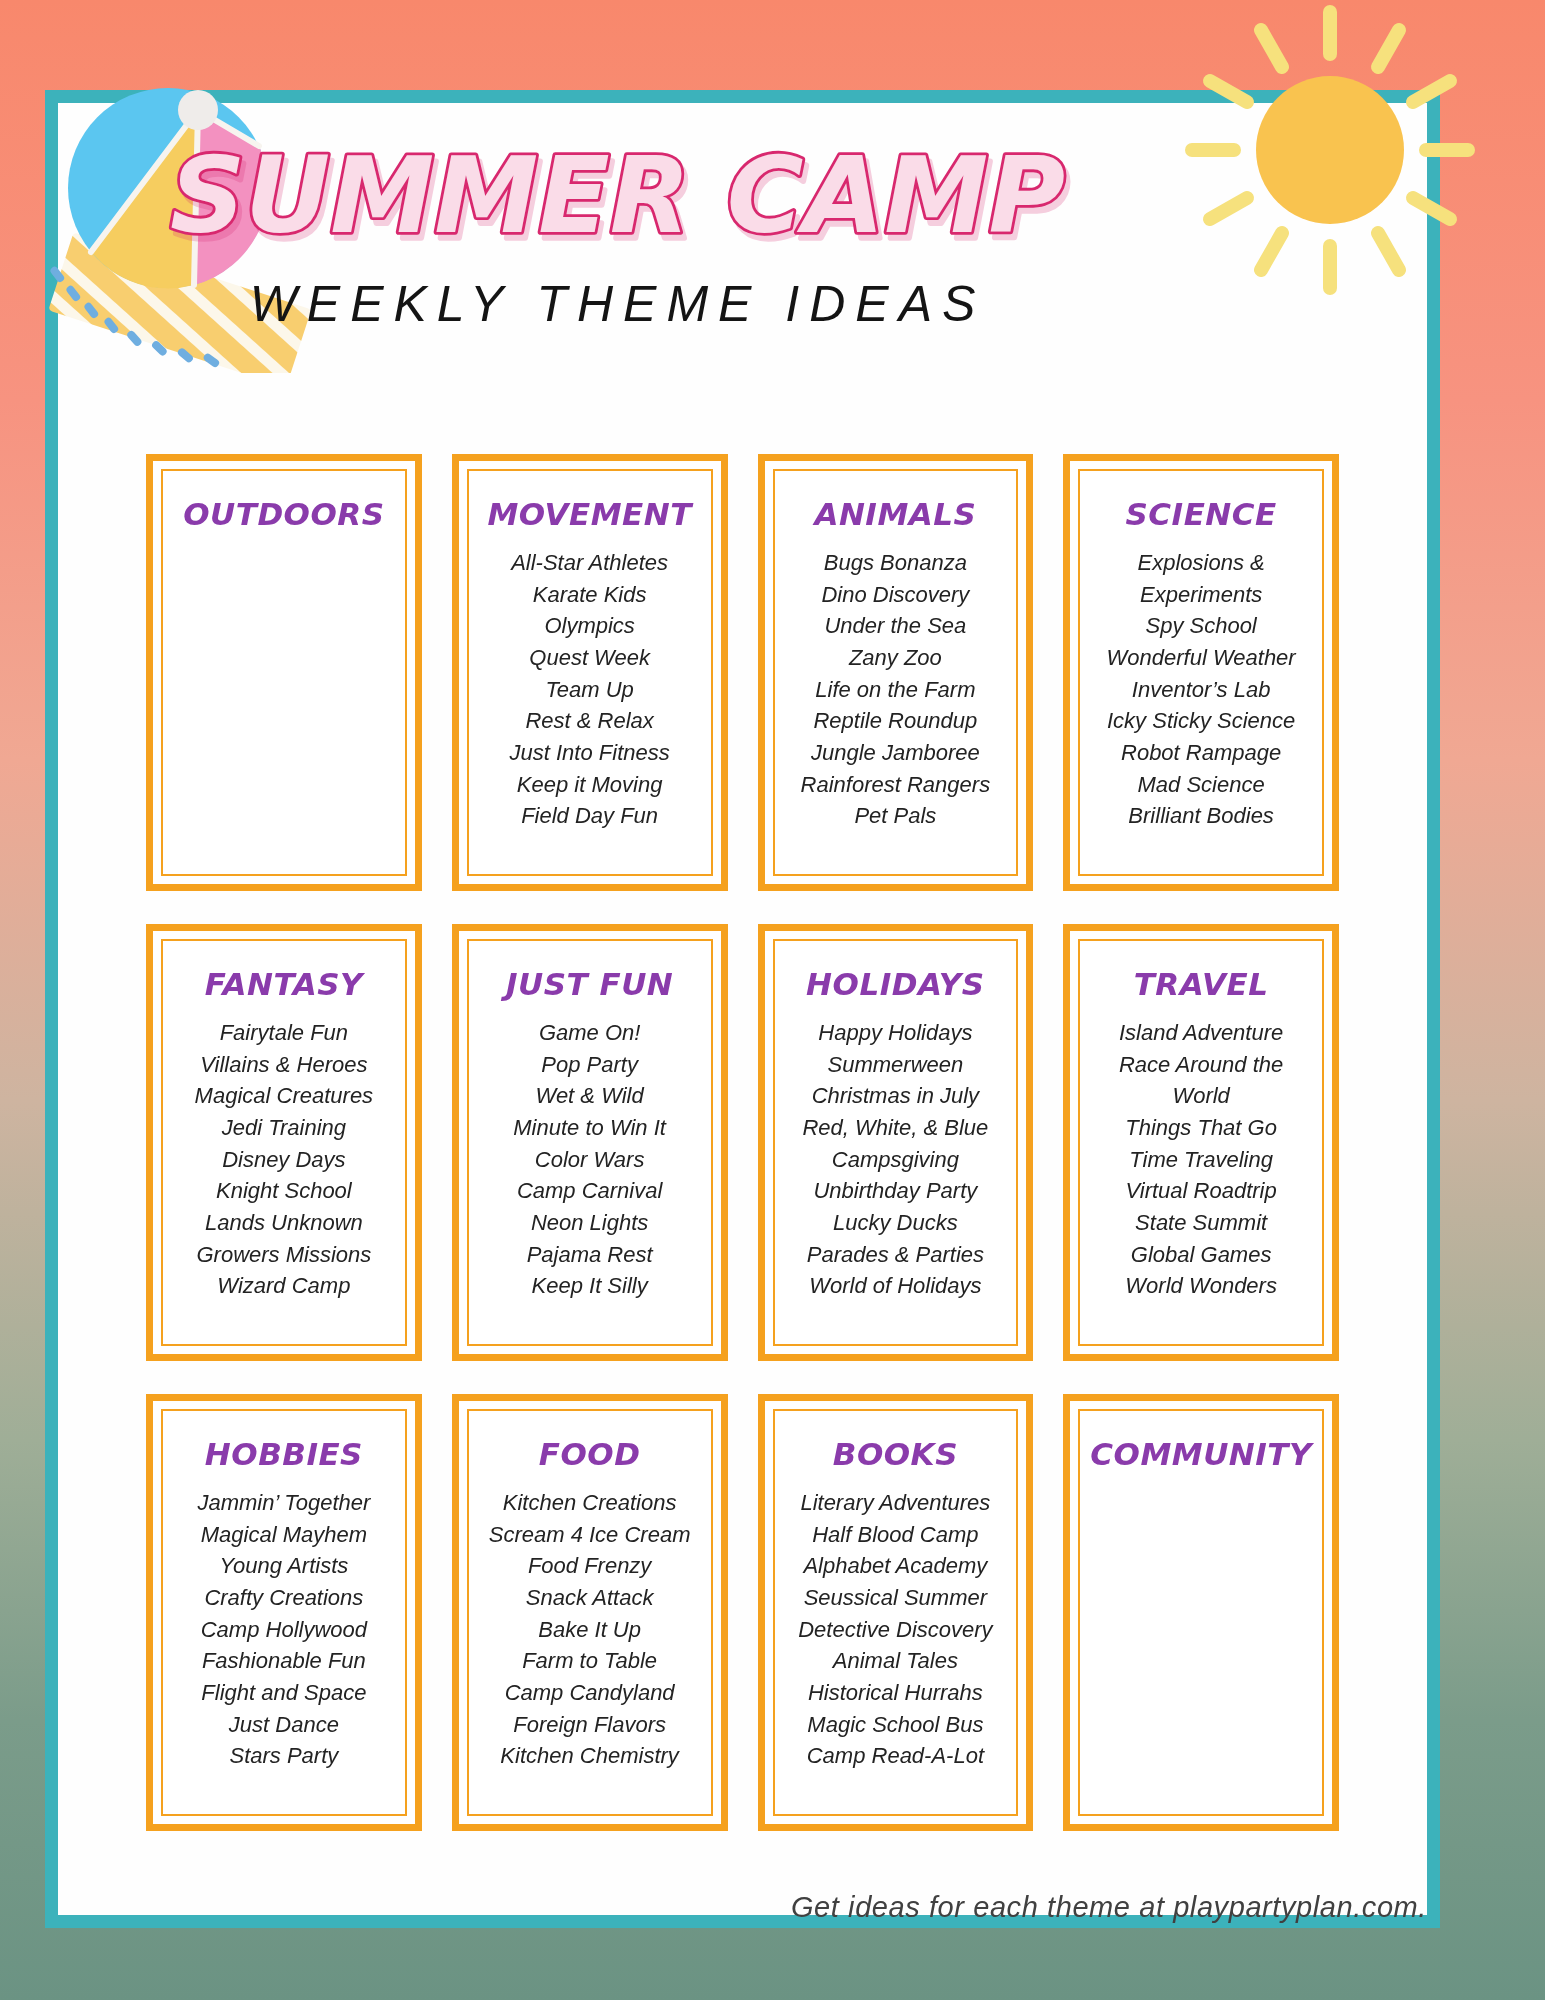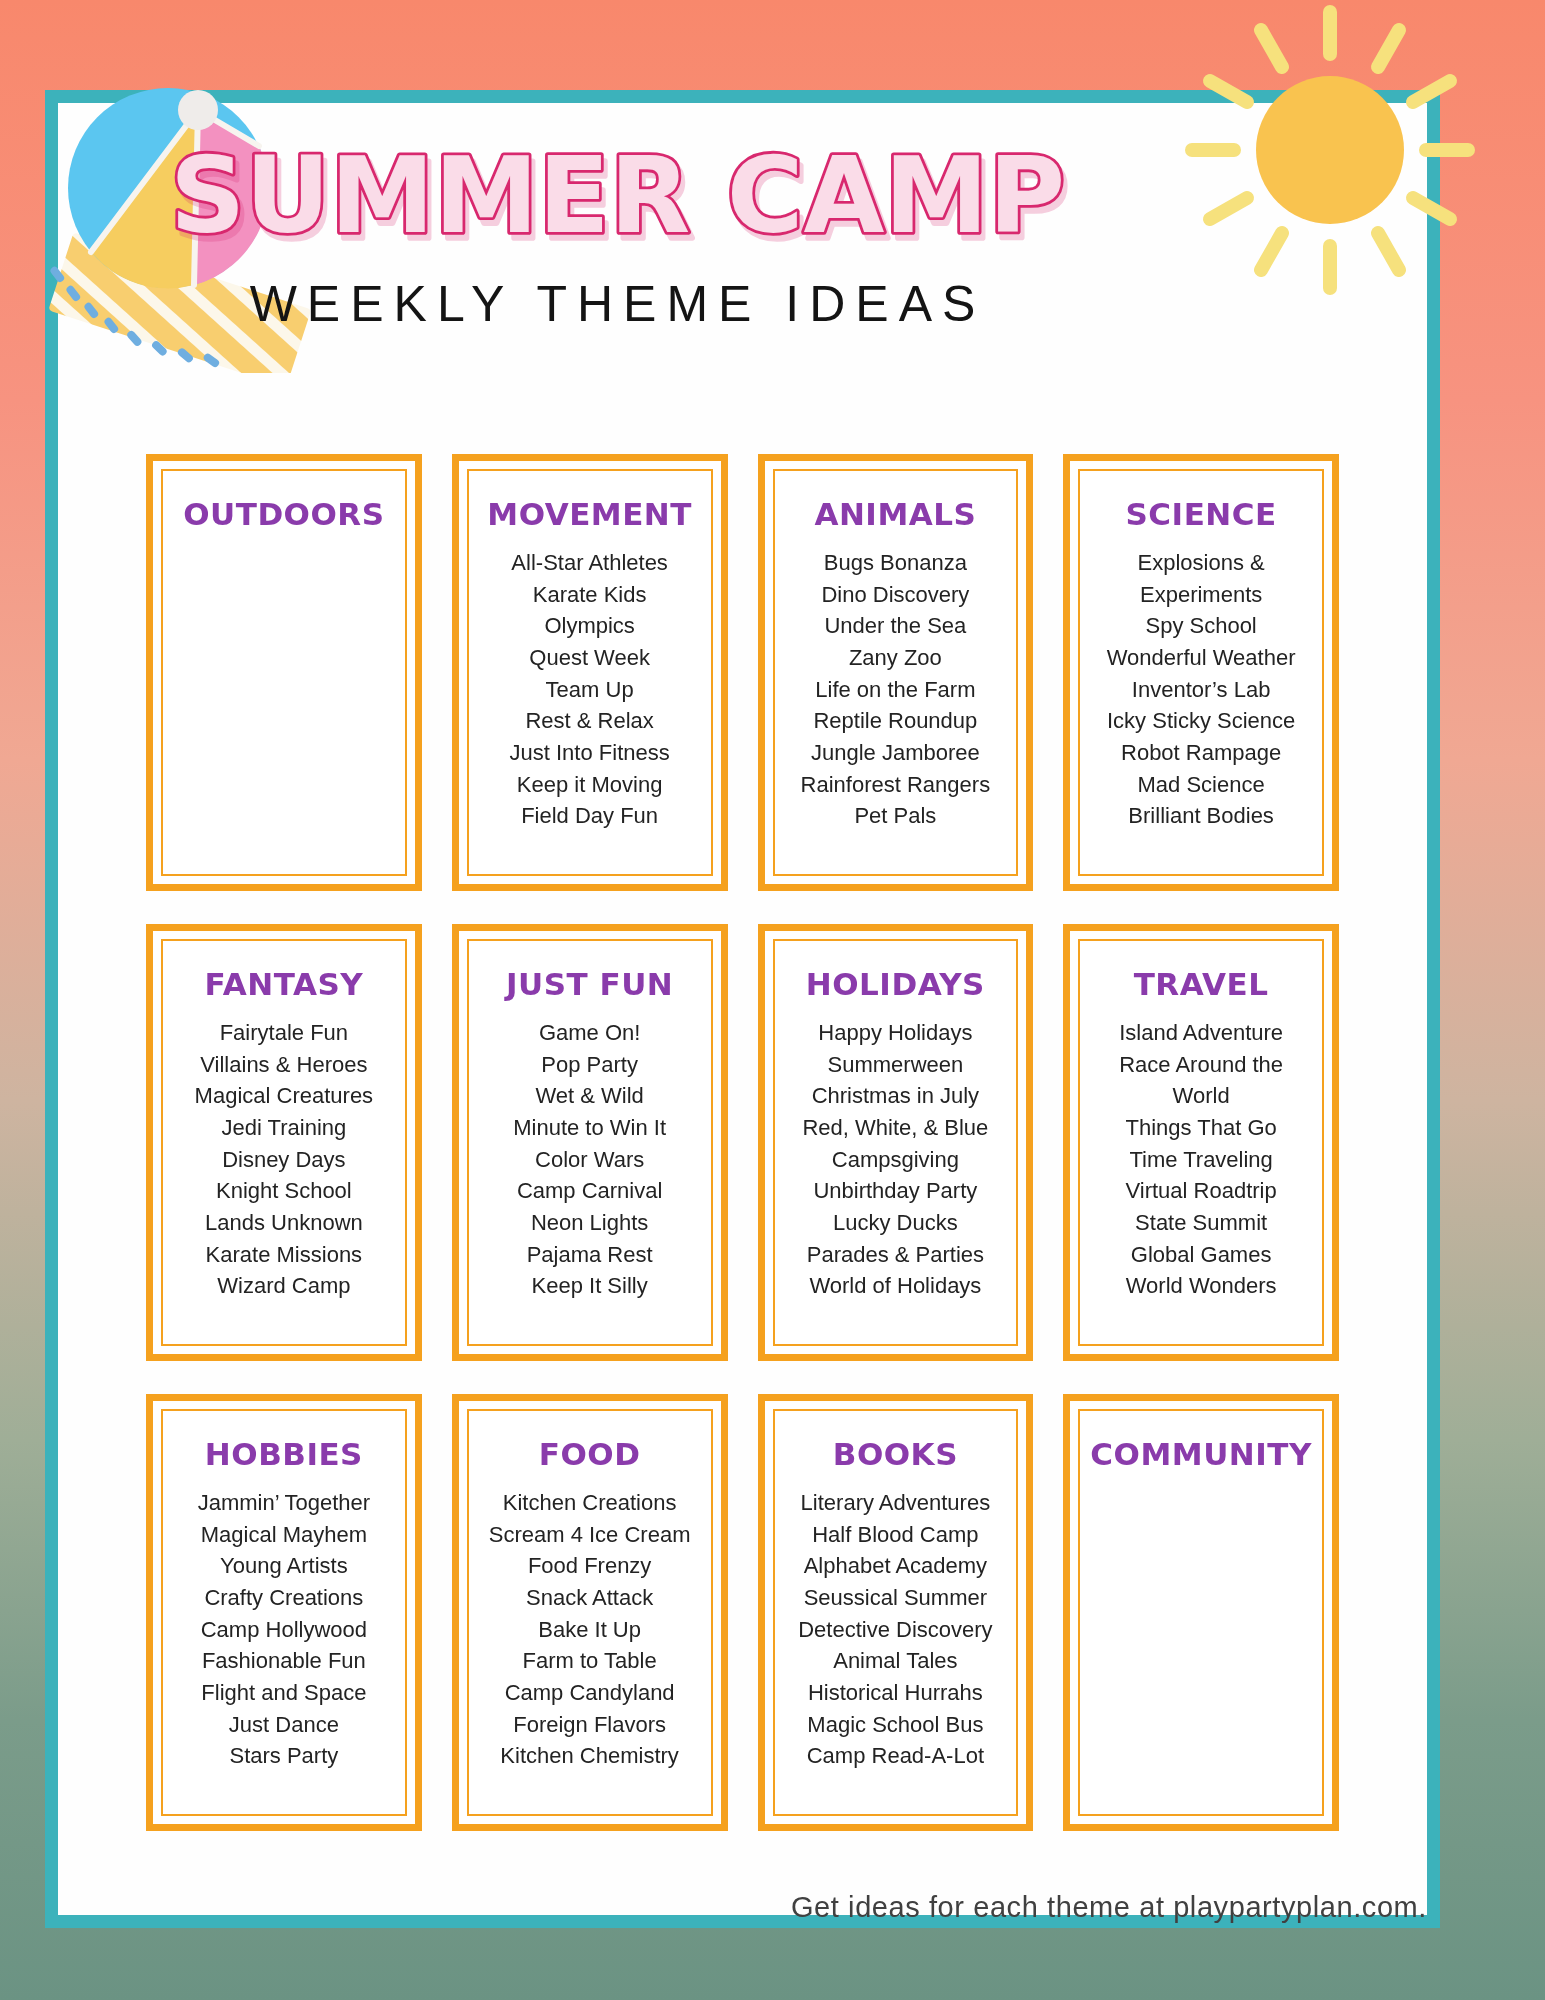--- a/index.html
+++ b/index.html
@@ -1,19 +1,20 @@
 <!DOCTYPE html>
 <html style="--frame_teal: #3CB2BB; --card_border_orange: #F5A11E; --heading_purple: #8A3BAB; --title_pink_fill: #FADCE8; --title_pink_outline: #D8286E; --body_text: #232323; --background_top: #F8886C; --background_bottom: #6B9383; --sun_yellow: #F9C34F; --ray_yellow: #F6E17D;"><head>
 <meta charset="utf-8">
 <style>
   html,body{margin:0;padding:0;background:#888;}
   .page{
     position:relative;width:1545px;height:2000px;overflow:hidden;
     font-family:"Liberation Sans",sans-serif;
     background:linear-gradient(180deg,#F8886C 0%,#F79380 20%,#F0A893 38%,#CEB4A0 55%,#9FAE97 72%,#7B9C8A 86%,#6B9383 100%);
+    font-style:italic;
   }
   .sheet{
     position:absolute;left:45px;top:90px;right:105px;bottom:72px;
     background:#FEFEFE;border:13px solid var(--frame_teal,#3CB2BB);box-sizing:border-box;
   }
   .deco{position:absolute;pointer-events:none;}
   .ball-svg{left:-55px;top:-65px;width:340px;height:335px;z-index:2;}
   .sun-svg{left:1112px;top:-113px;width:320px;height:320px;z-index:4;}
   .header-text{position:absolute;left:130px;right:380px;top:16px;text-align:center;z-index:3;}
   .title-svg{display:block;width:100%;height:152px;overflow:visible;
@@ -174,21 +175,21 @@
           <div class="card-inner">
             <div class="card-title">FANTASY</div>
             <div class="card-items">
               <div class="card-item">Fairytale Fun</div>
               <div class="card-item">Villains &amp; Heroes</div>
               <div class="card-item">Magical Creatures</div>
               <div class="card-item">Jedi Training</div>
               <div class="card-item">Disney Days</div>
               <div class="card-item">Knight School</div>
               <div class="card-item">Lands Unknown</div>
-              <div class="card-item">Karate Missions</div>
+              <div class="card-item">Growers Missions</div>
               <div class="card-item">Wizard Camp</div>
             </div>
           </div>
         </div>
         <div class="card">
           <div class="card-inner">
             <div class="card-title">JUST FUN</div>
             <div class="card-items">
               <div class="card-item">Game On!</div>
               <div class="card-item">Pop Party</div>

